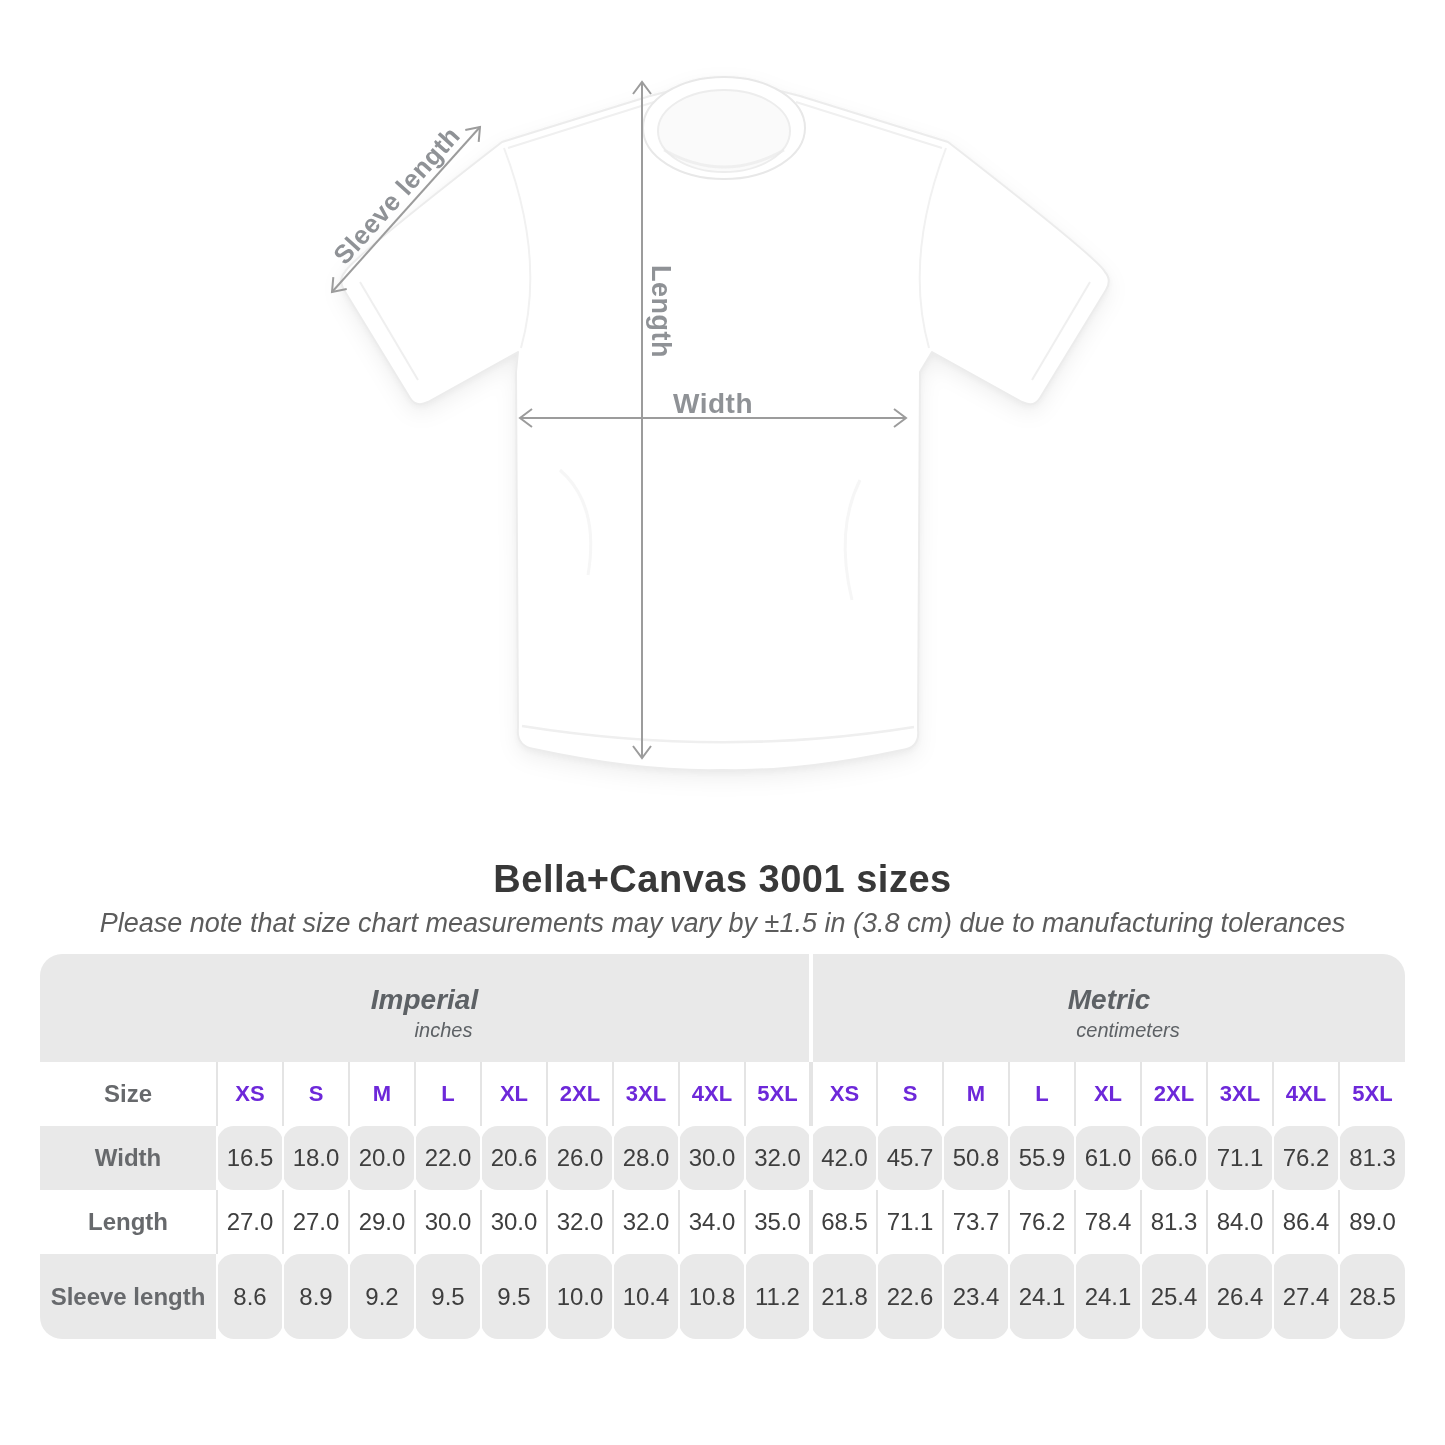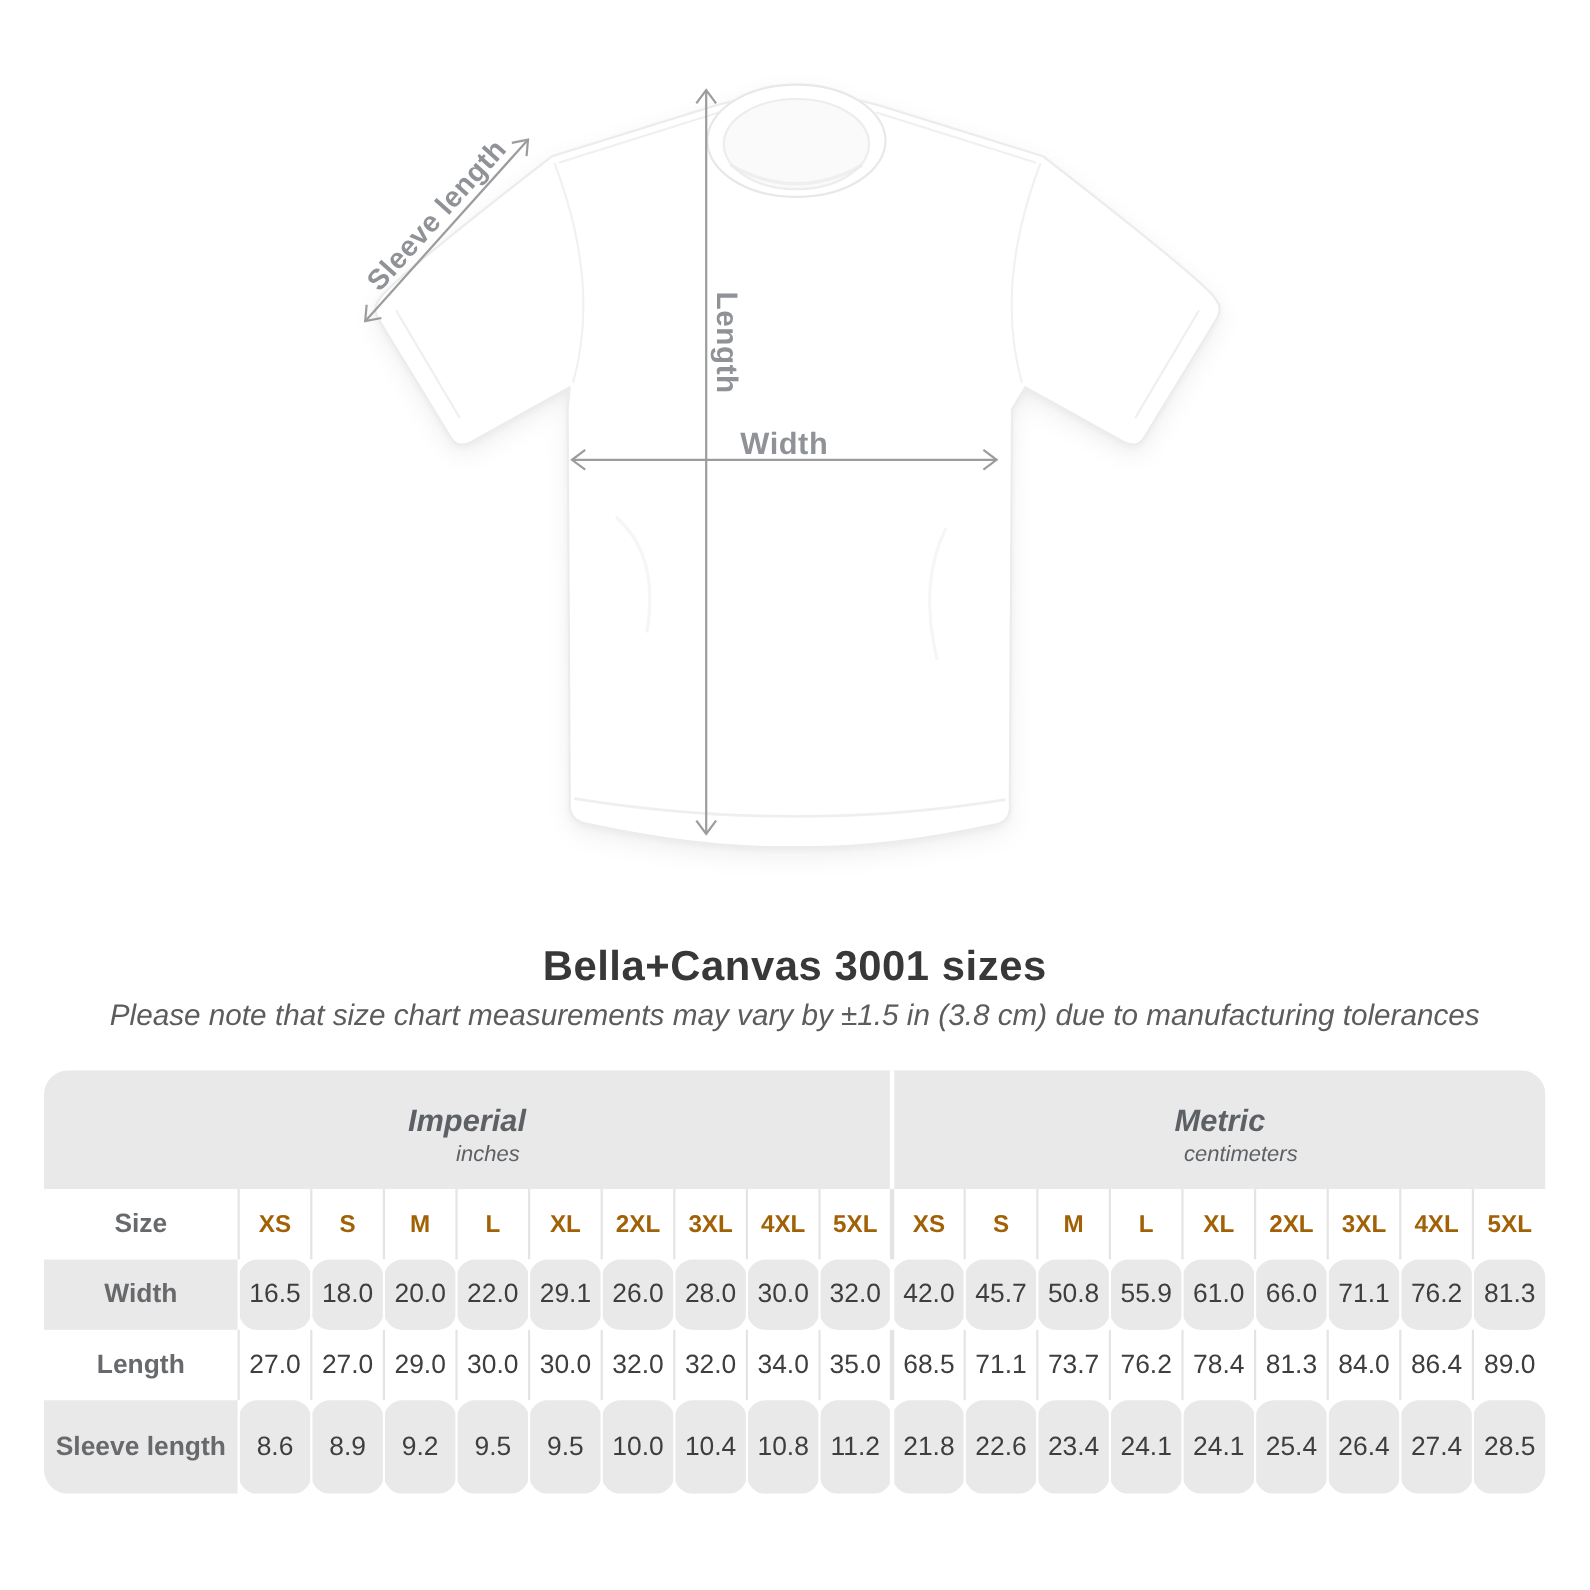--- a/index.html
+++ b/index.html
@@ -12,34 +12,34 @@
   .anno { position:absolute; color:#8f9296; font-weight:bold; text-align:center; letter-spacing:.5px; }
   .anno-sleeve { left:282px; top:180px; width:230px; font-size:26px; transform:rotate(-48deg); }
   .anno-length { left:600px; top:296px; width:120px; font-size:27px; transform:rotate(90deg); }
   .anno-width  { left:663px; top:388px; width:100px; font-size:28px; }
 
   
   .title { margin:18px 0 0; text-align:center; font-size:38px; font-weight:bold; color:#383838; letter-spacing:.5px; }
   .subtitle { margin:7px 0 0; text-align:center; font-size:27px; font-style:italic; color:#5c5c5c; }
 
   
-  .table-wrap { width:1365px; margin:34px auto 0; border-radius:22px; overflow:hidden; }
+  .table-wrap { width:1365px; margin:15px auto 0; border-radius:22px; overflow:hidden; }
   table { width:100%; border-collapse:collapse; table-layout:fixed; }
   col.c-label { width:177px; }
   tr.band { height:108px; }
   tr.r-white, tr.r-gray { height:64px; }
   tr.r-last { height:85px; }
   td,th { text-align:center; vertical-align:middle; padding:0; }
   tr.band td { background:#e9e9e9; }
   tr.r-gray td, tr.r-gray th { background:#e9e9e9; }
   tr.r-white td, tr.r-white th { background:#ffffff; }
   .sec-title { font-size:28px; font-weight:bold; font-style:italic; color:#5d6165; line-height:1.25; padding-top:8px; }
   .sec-unit { font-size:20px; font-style:italic; color:#5d6165; line-height:1.3;padding-left:38px; }
   th.rowlab { font-size:24px; font-weight:bold; color:#67696c; }
-  th.sizecell { font-size:22px; font-weight:bold; color:#a16207; }
+  th.sizecell { font-size:22px; font-weight:bold; color:#6d28d9; }
   td.val { font-size:24px; font-weight:normal; color:#3e3e3e; }
   
   tr.r-white th + th, tr.r-white th + td, tr.r-white td + td { border-left:2px solid #e4e4e4; }
   tr.r-gray th + th, tr.r-gray th + td, tr.r-gray td + td { border-left:2px solid #ffffff;border-radius:17px; }
   tr.band td + td { border-left:4px solid #ffffff; }
   .gap { border-left-width:4px !important; }
 </style>
 </head>
 <body>
 
@@ -165,21 +165,21 @@
             <th class="sizecell">3XL</th>
             <th class="sizecell">4XL</th>
             <th class="sizecell">5XL</th>
           </tr>
           <tr class="r-gray">
             <th class="rowlab">Width</th>
             <td class="val">16.5</td>
             <td class="val">18.0</td>
             <td class="val">20.0</td>
             <td class="val">22.0</td>
-            <td class="val">29.1</td>
+            <td class="val">20.6</td>
             <td class="val">26.0</td>
             <td class="val">28.0</td>
             <td class="val">30.0</td>
             <td class="val">32.0</td>
             <td class="val gap">42.0</td>
             <td class="val">45.7</td>
             <td class="val">50.8</td>
             <td class="val">55.9</td>
             <td class="val">61.0</td>
             <td class="val">66.0</td>

